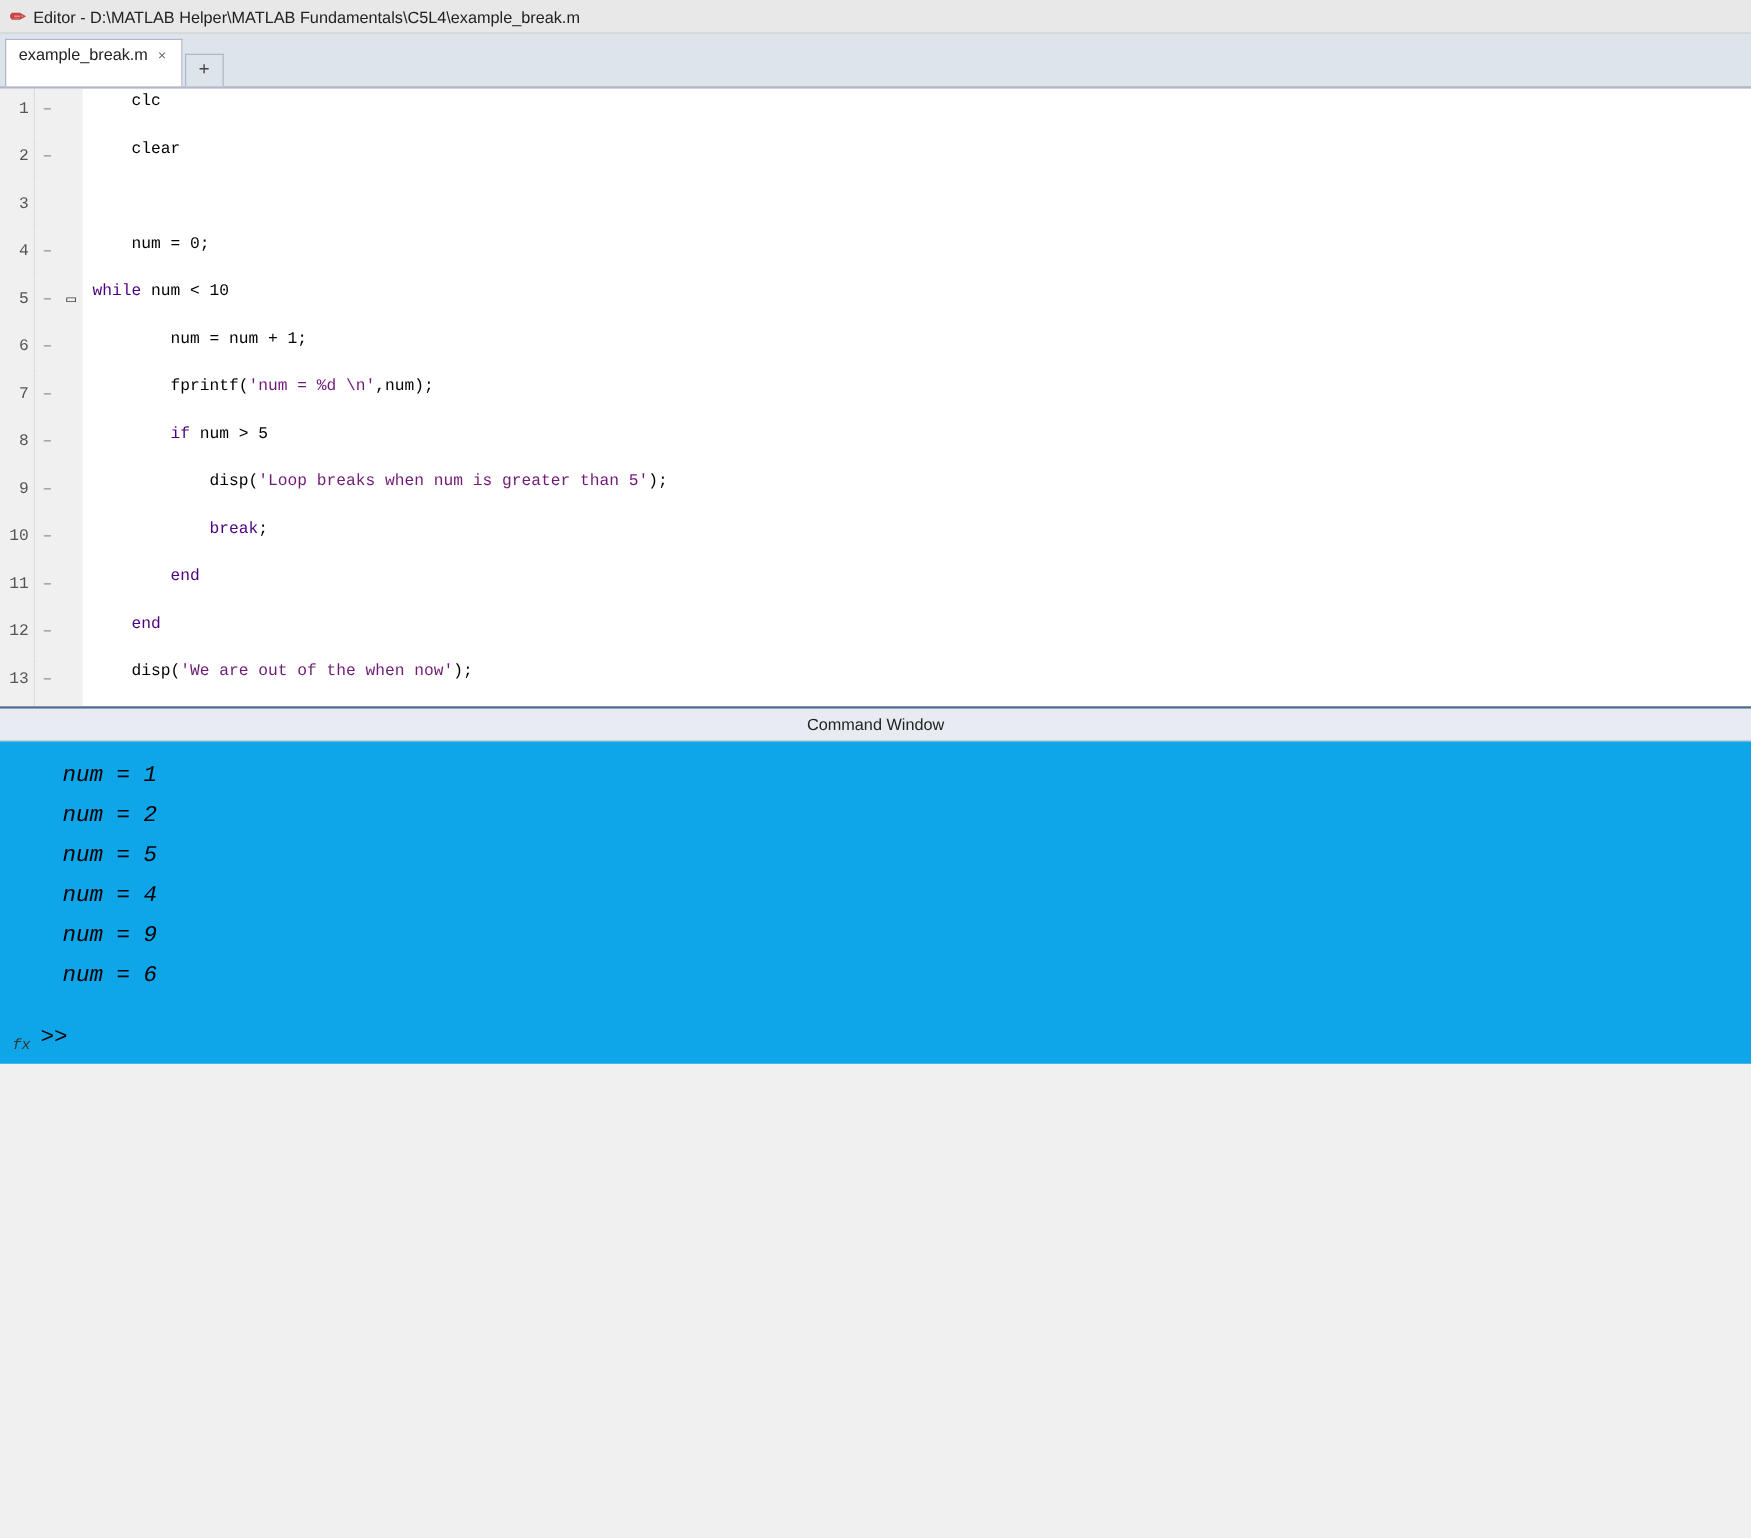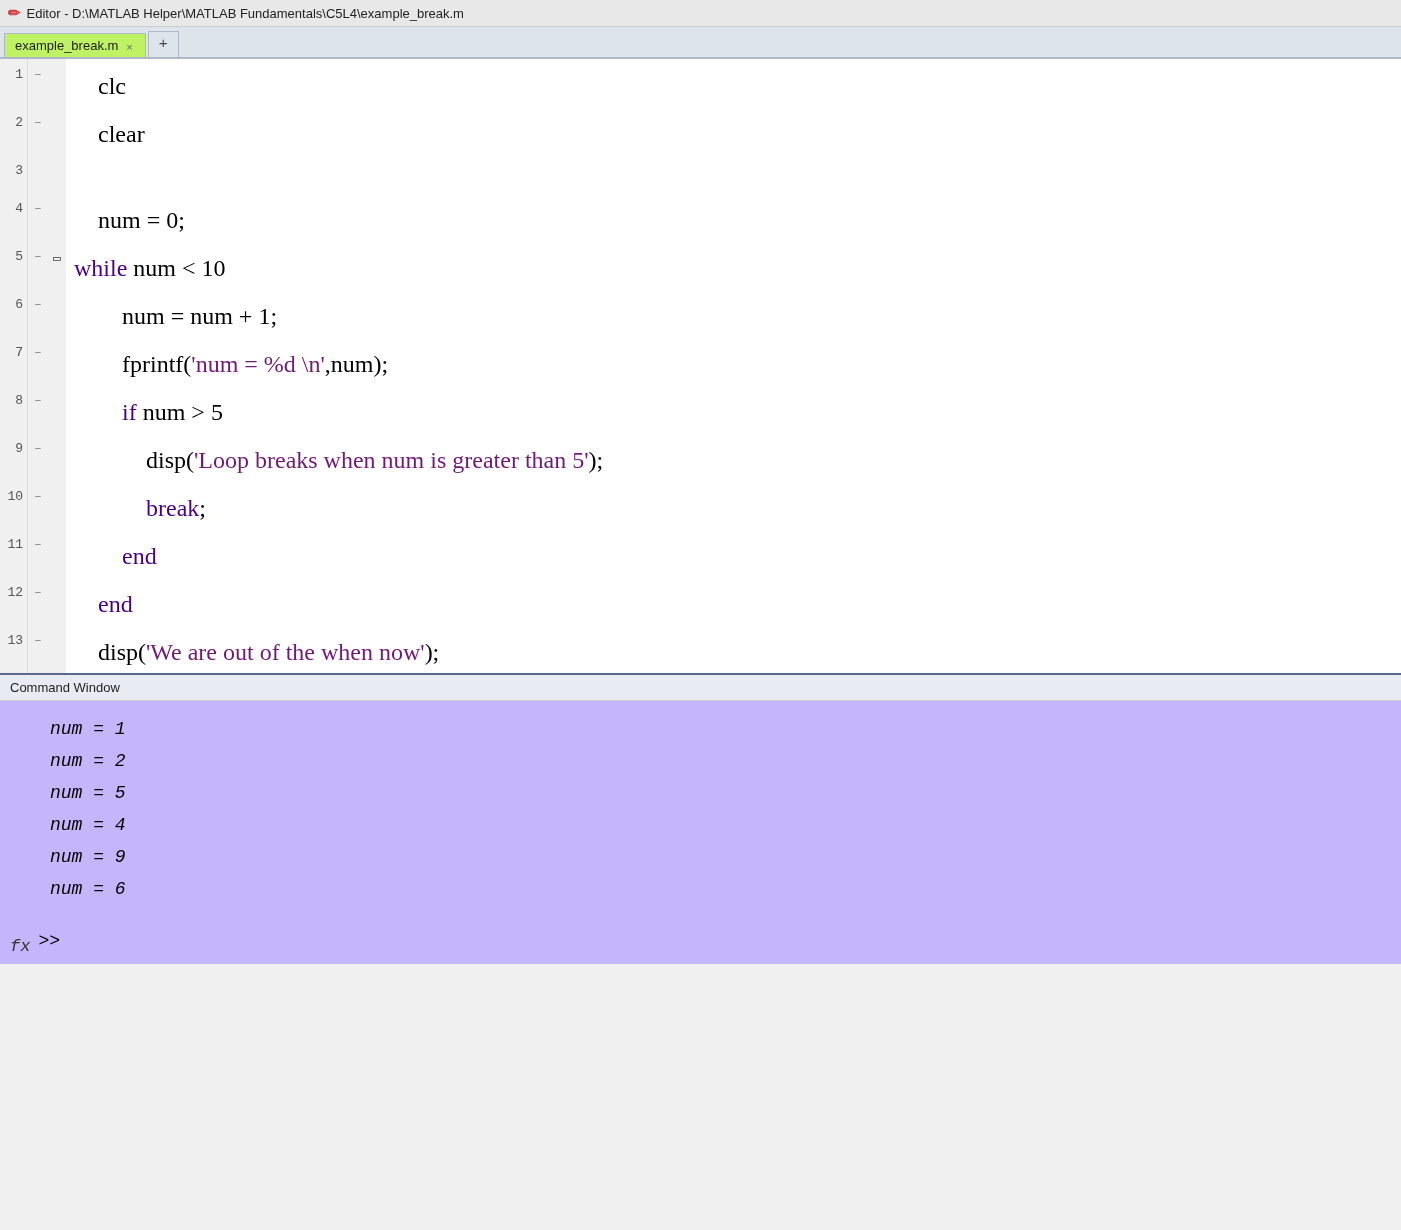--- a/index.html
+++ b/index.html
@@ -27,24 +27,24 @@
     #tab-bar {
       background: #dde4ec;
       border-bottom: 2px solid #b0b8c8;
       display: flex;
       align-items: flex-end;
       padding-left: 4px;
       padding-top: 4px;
       gap: 2px;
     }
     .tab {
-      background: #bef264;
+      background: #ffffff;
       border: 1px solid #b0b8c8;
       border-bottom: none;
-      padding: 4px 12px 4px 10px;
+      padding: 4px 12px 18px 10px;
       font-size: 13px;
       font-family: Arial, sans-serif;
       display: flex;
       align-items: flex-end;
       gap: 8px;
       cursor: pointer;
       color: #222;
     }
     .tab .close-btn {
       font-size: 11px;
@@ -102,36 +102,37 @@
       width: 18px;
       text-align: center;
       padding-top: 9px;
       font-size: 11px;
       color: #555;
       background: #f0f0f0;
       user-select: none;
     }
 
     .code-content {
-      padding: 14px 0 7px 8px;
-      font-size: 24px;
-      font-family: Liberation Serif, serif;
+      padding: 2px 0 7px 8px;
+      font-size: 13px;
+      font-family: Liberation Mono, monospace;
       white-space: pre;
       flex: 1;
     }
 
     
     .kw { color: #4b0082; font-weight: normal; } 
     .str { color: #701a75; } 
     .plain { color: #000; }
 
     
     #command-window {
-      background: #c4b5fd;
+      background: #0ea5e9;
       flex: 1;
+      text-align: center;
     }
 
     #cw-header {
       font-family: Arial, sans-serif;
       font-size: 13px;
       color: #222;
       padding: 5px 10px;
       background: #e8ecf2;
       border-bottom: 1px solid #ccc;
     }
@@ -151,21 +152,21 @@
     }
 
     #prompt-line {
       display: flex;
       align-items: center;
       gap: 8px;
       padding: 8px 10px;
     }
     .fx-symbol {
       font-style: italic;
-      font-size: 17px;
+      font-size: 12px;
       color: #333;
       margin-top: 12px;
     }
     .prompt-text {
       font-size: 18px;
       font-family: 'Courier New', Courier, monospace;
       color: #000;
     }
   </style>
 </head>

